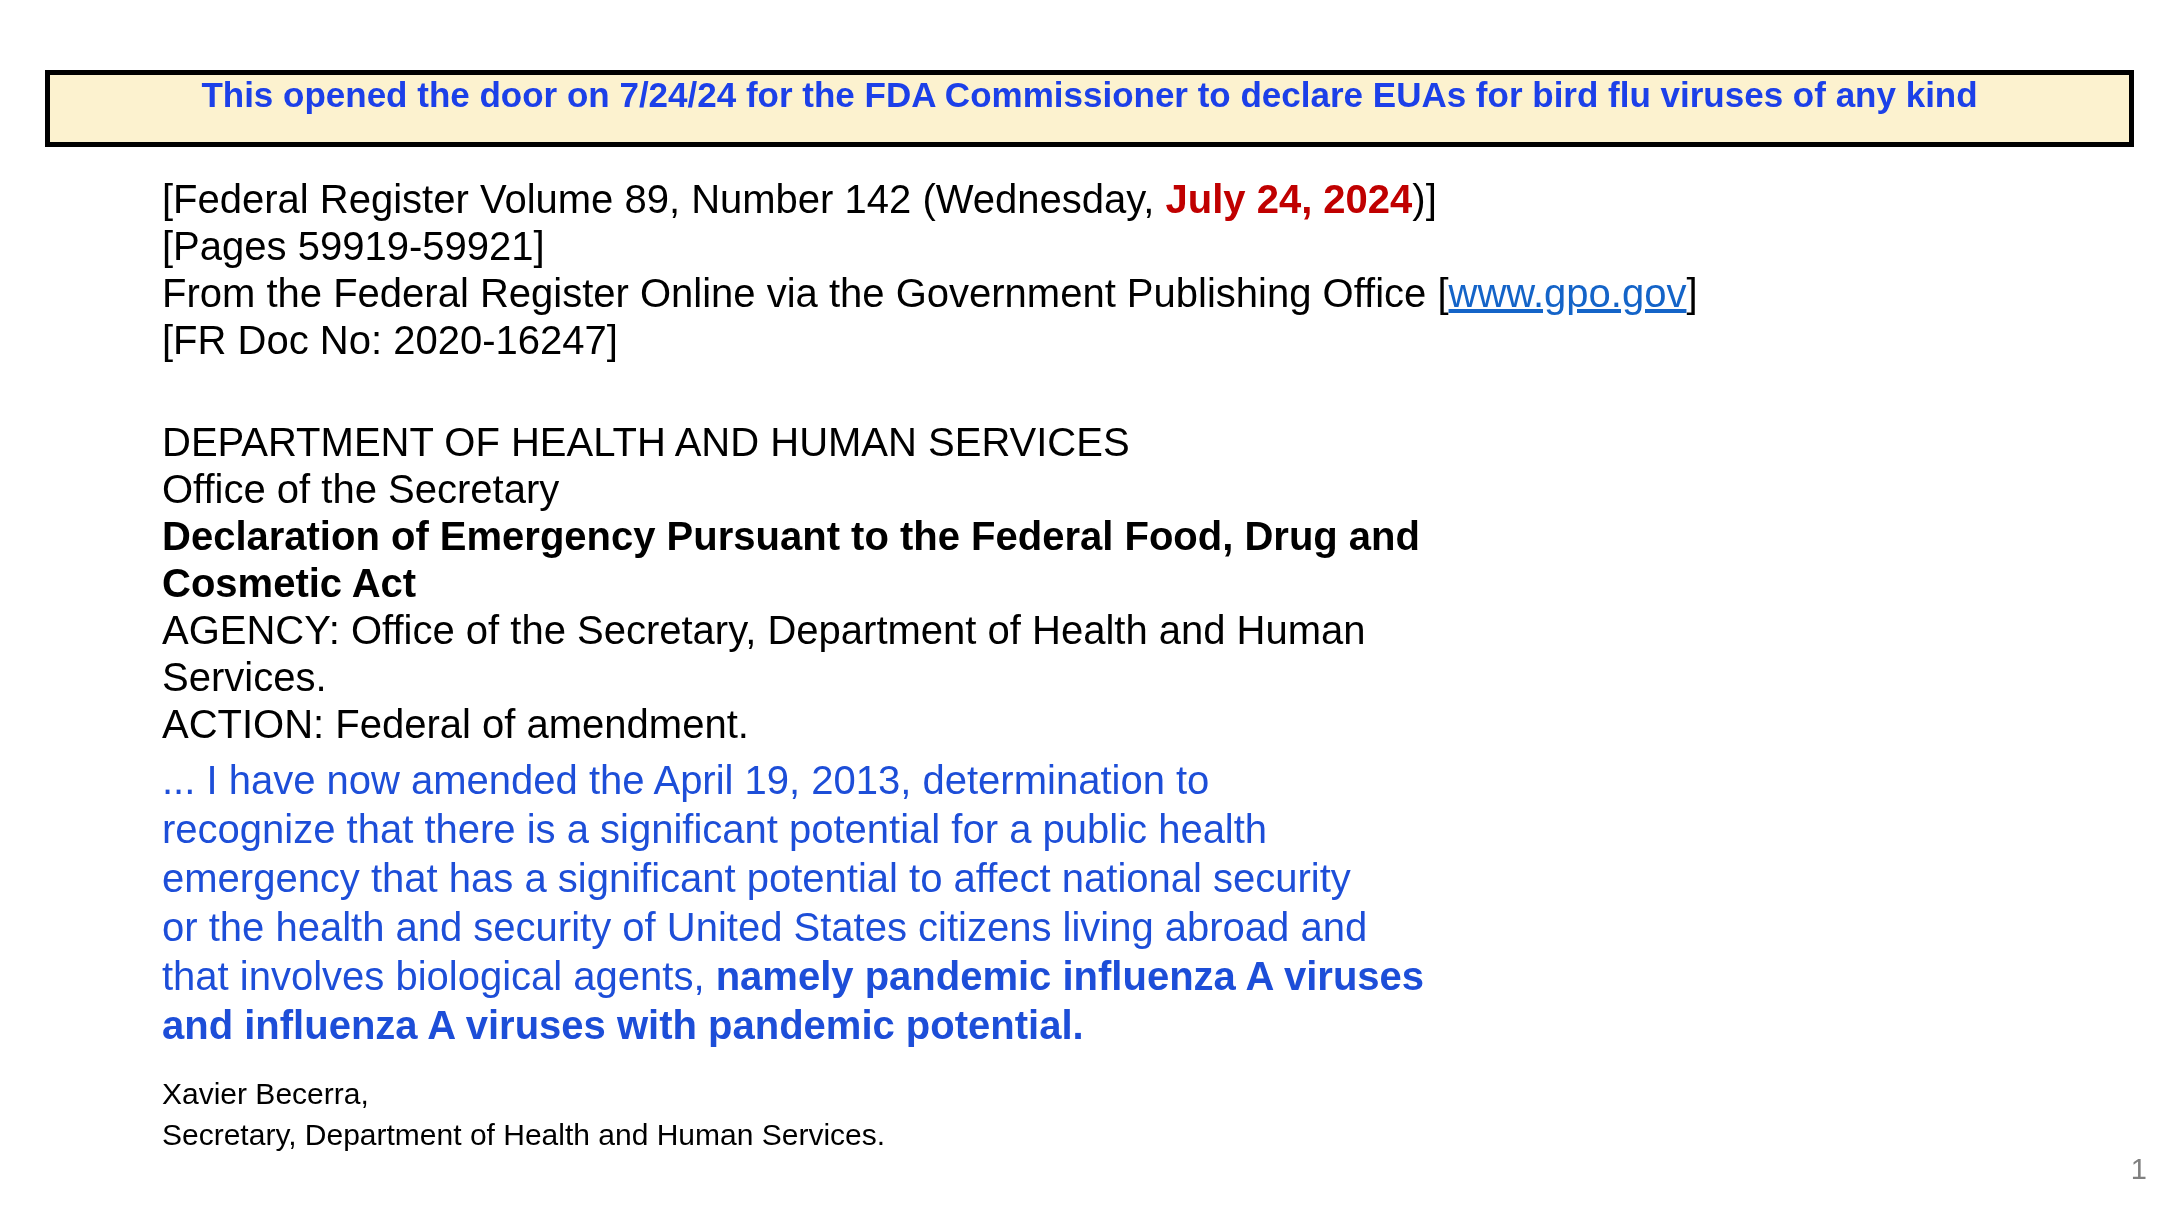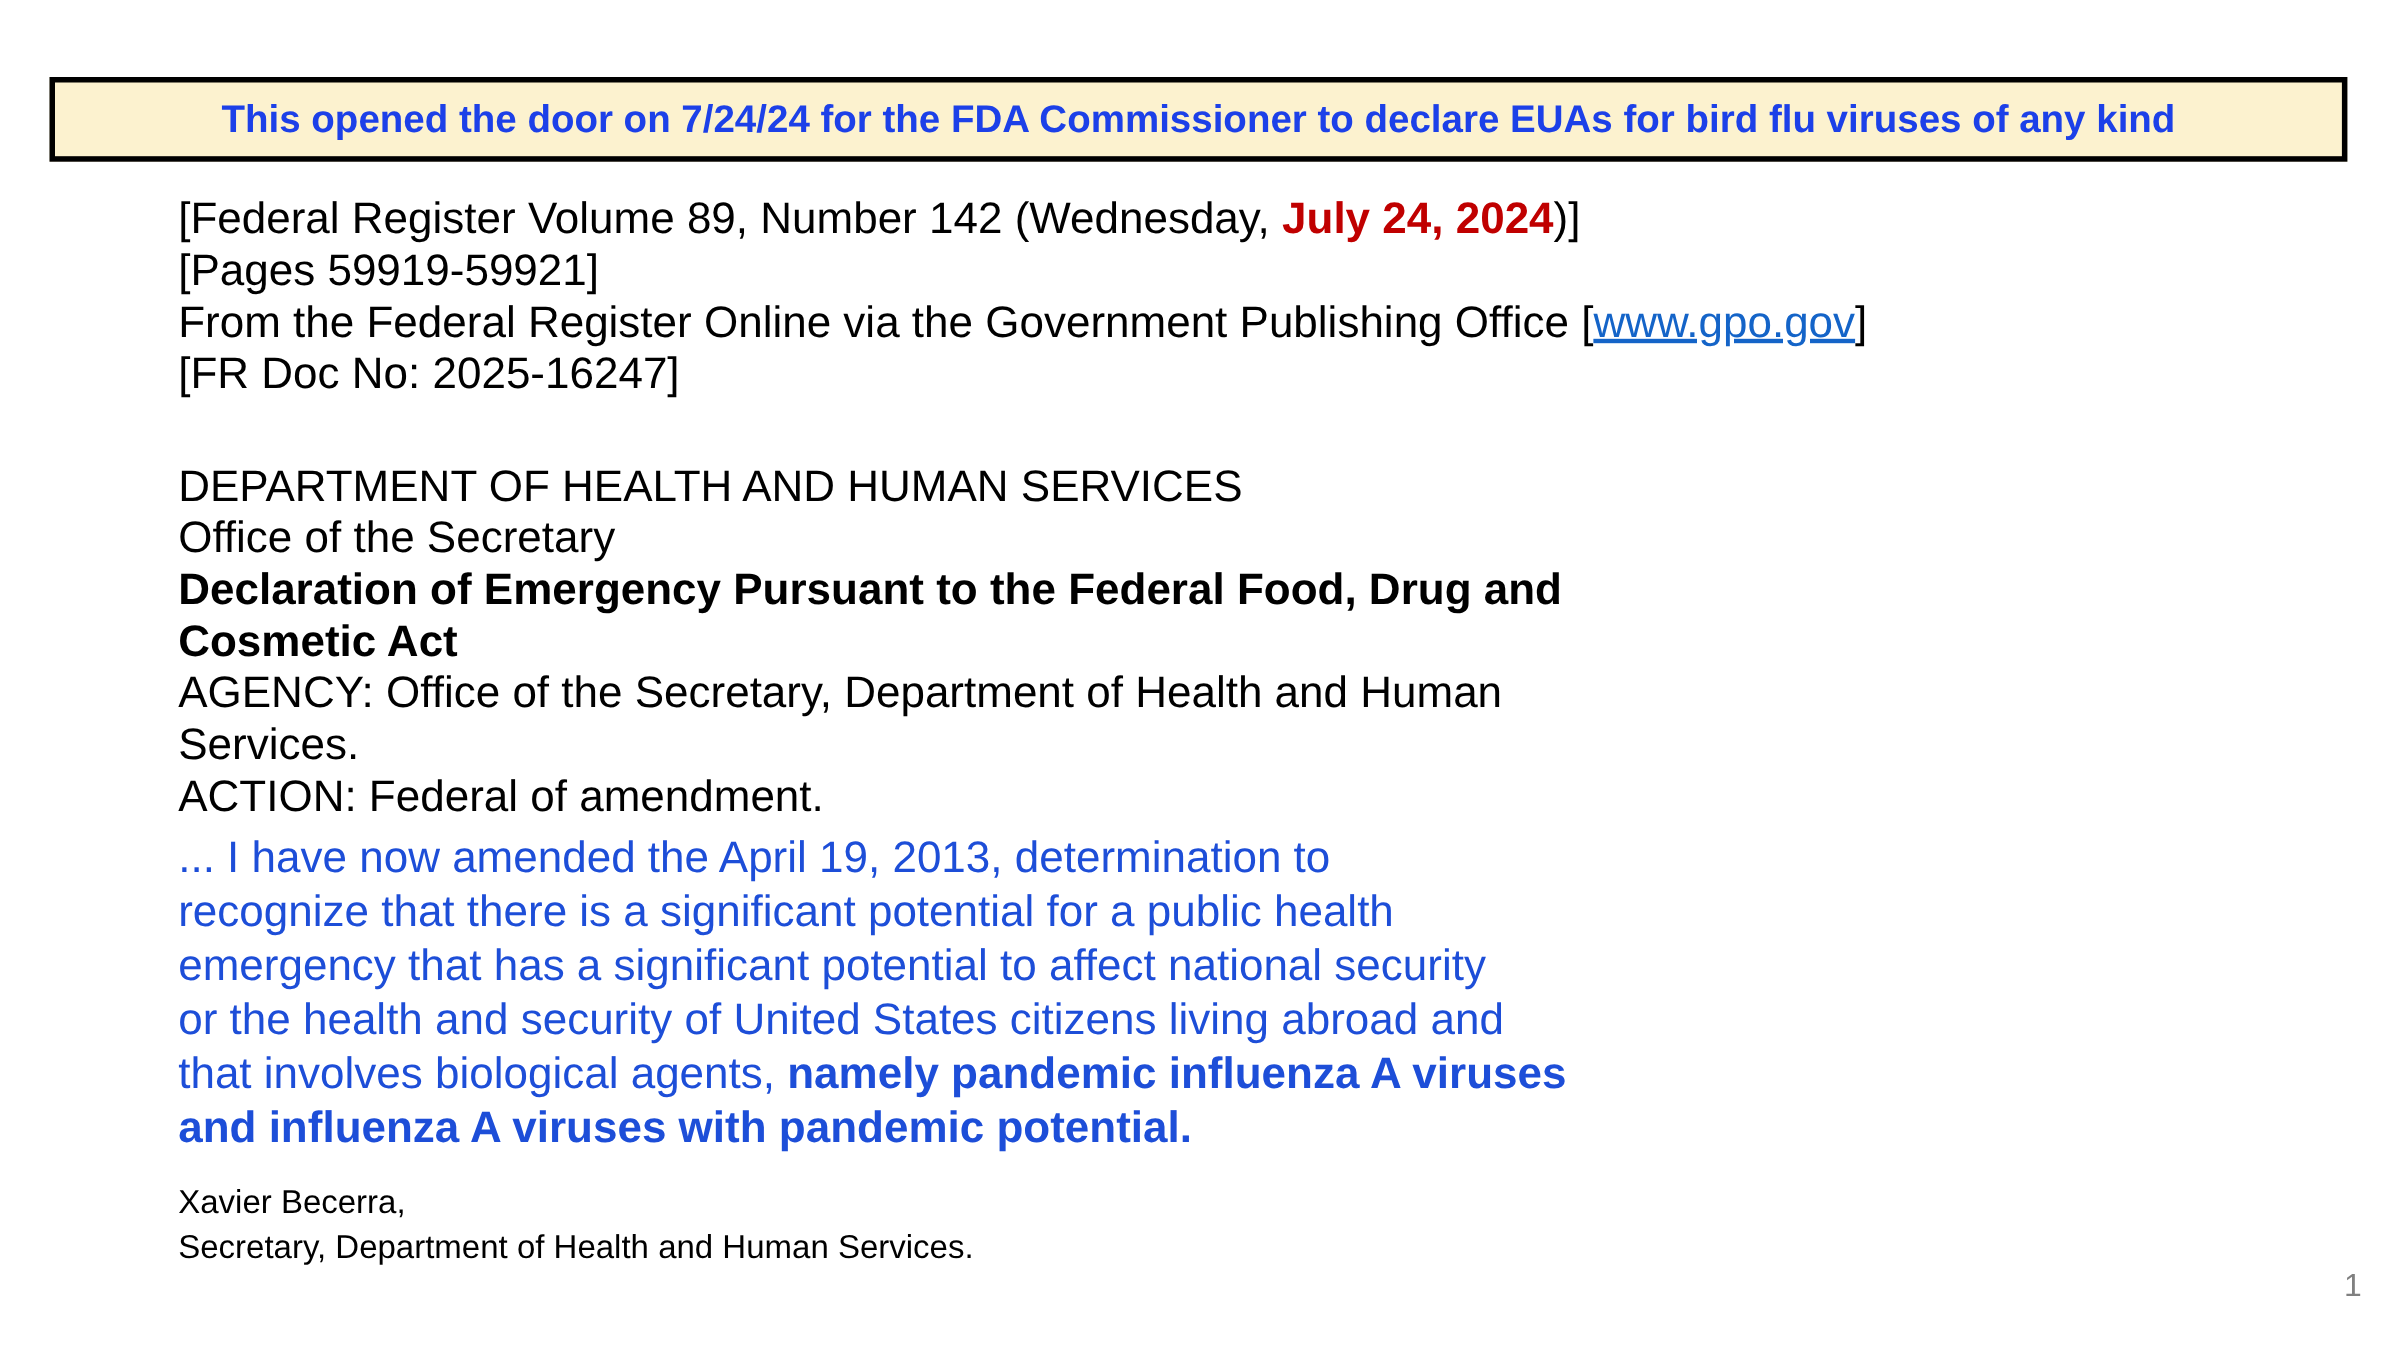--- a/index.html
+++ b/index.html
@@ -18,21 +18,21 @@
   .banner {
     position: absolute;
     left: 45px;
     top: 70px;
     width: 2089px;
     height: 77px;
     box-sizing: border-box;
     background: #FCF2CF;
     border: 5px solid #000000;
     display: flex;
-    align-items: center;
+    align-items: flex-start;
     justify-content: center;
   }
   .banner-text {
     color: #1C40E8;
     font-weight: 700;
     font-size: 35px;
     white-space: nowrap;
     letter-spacing: 0px;
   }
   .block {
@@ -83,21 +83,21 @@
 <div class="slide">
 
   <div class="banner">
     <span class="banner-text">This opened the door on 7/24/24 for the FDA Commissioner to declare EUAs for bird flu viruses of any kind</span>
   </div>
 
   <div class="block header-block">
     <div><span>[Federal Register Volume 89, Number 142 (Wednesday, </span><span class="date-red">July 24, 2024</span><span>)]</span></div>
     <div>[Pages 59919-59921]</div>
     <div><span>From the Federal Register Online via the Government Publishing Office [</span><a class="link">www.gpo.gov</a><span>]</span></div>
-    <div>[FR Doc No: 2025-16247]</div>
+    <div>[FR Doc No: 2020-16247]</div>
   </div>
 
   <div class="block agency-block">
     <div>DEPARTMENT OF HEALTH AND HUMAN SERVICES</div>
     <div>Office of the Secretary</div>
     <div class="bold">Declaration of Emergency Pursuant to the Federal Food, Drug and</div>
     <div class="bold">Cosmetic Act</div>
     <div>AGENCY: Office of the Secretary, Department of Health and Human</div>
     <div>Services.</div>
     <div>ACTION: Federal of amendment.</div>

